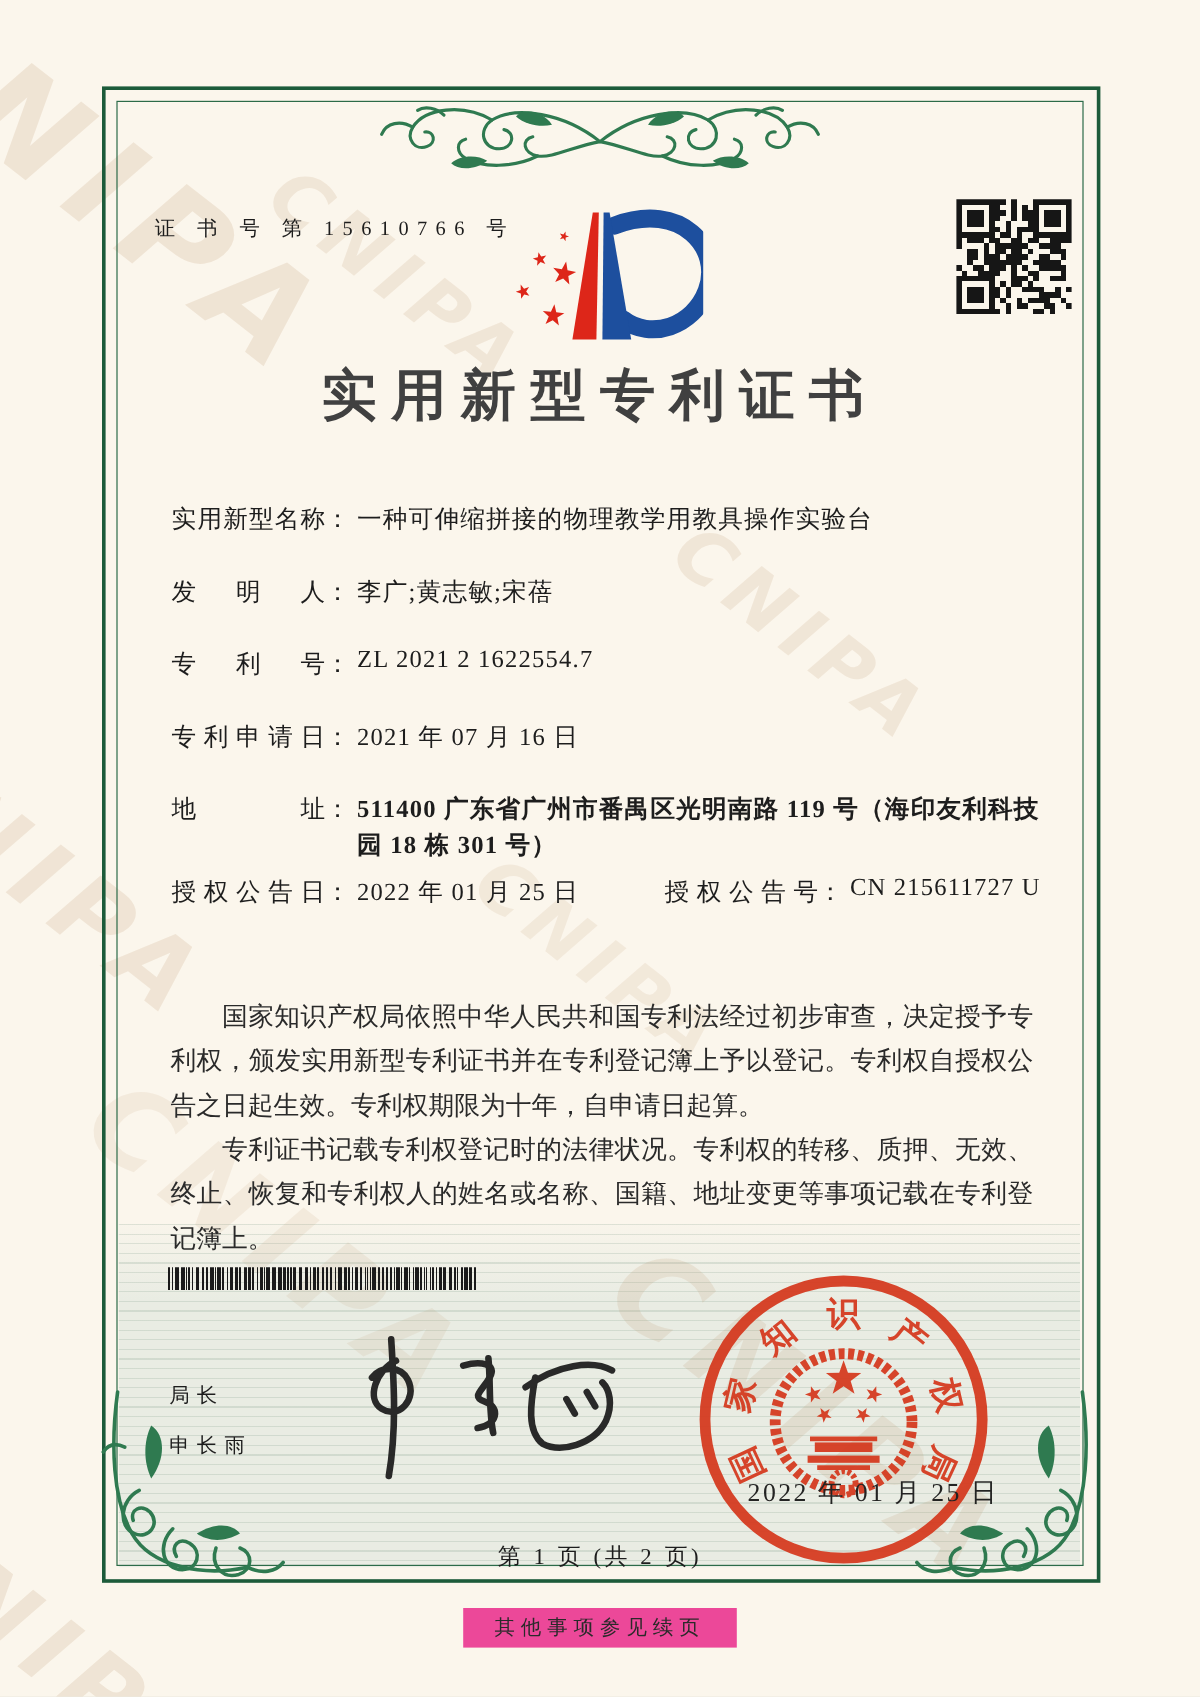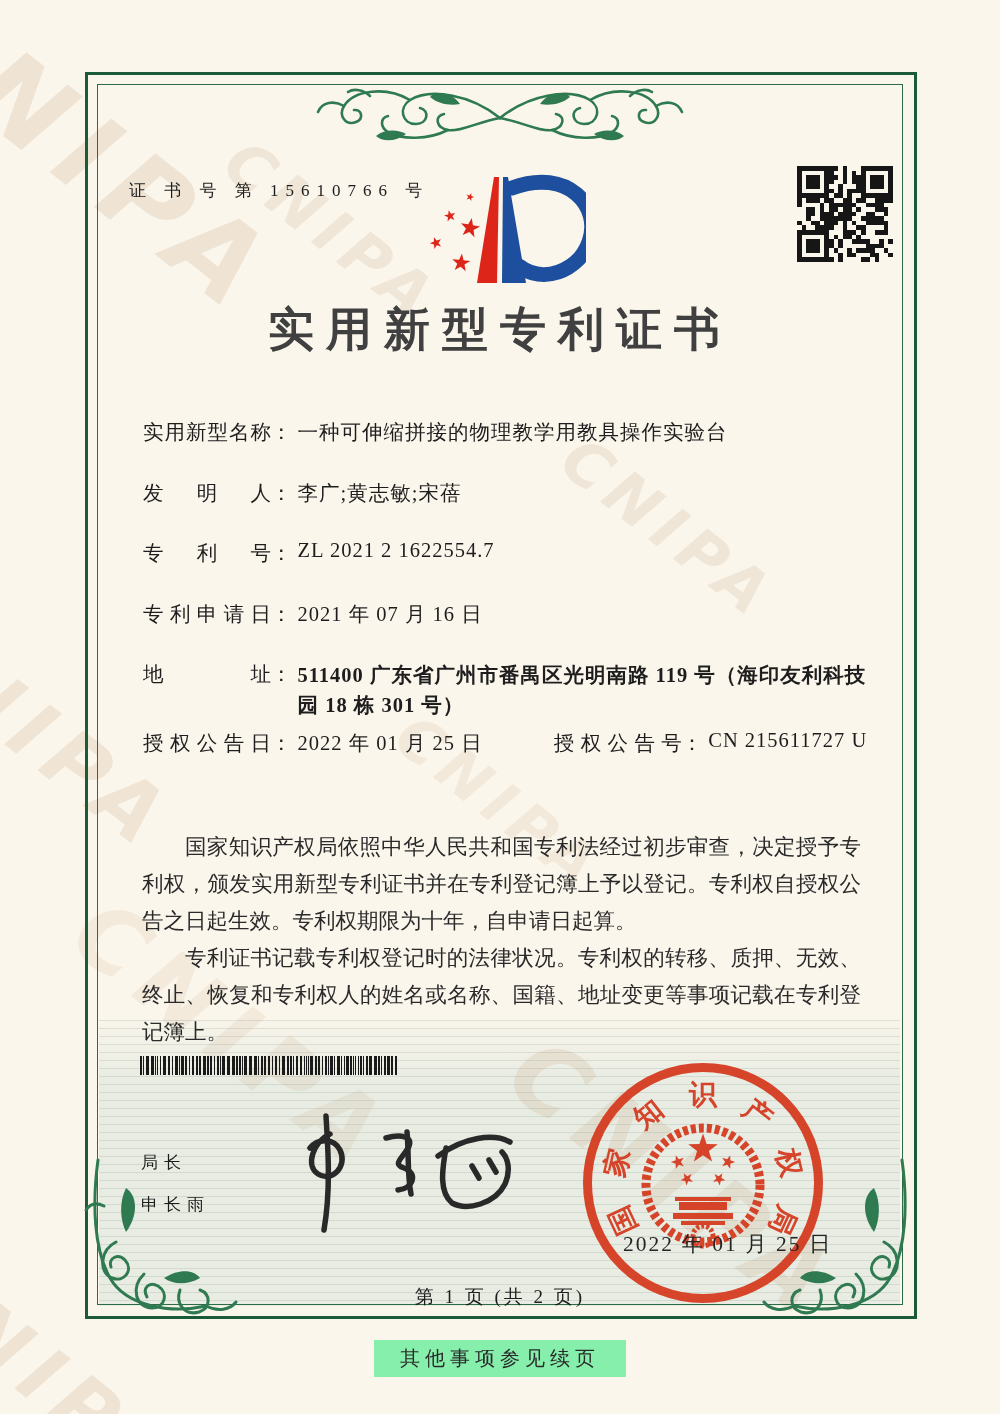--- a/index.html
+++ b/index.html
@@ -43,21 +43,21 @@
   .signature{position:absolute;left:268px;top:1104px;z-index:4;}
   .seal{position:absolute;left:583px;top:1063px;width:240px;height:240px;z-index:4;opacity:.93;}
   .seal-ring{position:absolute;inset:0;border:9px solid #d5381d;border-radius:50%;}
   .seal-chars span{position:absolute;left:50%;top:50%;font-size:28px;font-weight:700;color:#d5381d;
                    font-family:"Liberation Serif","DejaVu Serif",serif;}
   .seal-date{position:absolute;left:40px;top:166px;width:200px;font-size:21.5px;color:#151515;
              letter-spacing:2px;white-space:nowrap;z-index:5;}
   .page-num{position:absolute;left:0;top:1284px;width:1000px;text-align:center;
             font-size:19px;letter-spacing:3px;z-index:3;}
   .note{position:absolute;left:50%;top:1340px;transform:translateX(-50%);
-        background:#86efac;padding:5px 26px;font-size:20px;letter-spacing:5px;z-index:3;
+        background:#ec4899;padding:5px 26px;font-size:17px;letter-spacing:5px;z-index:3;
         color:#2a2a2a;}
 </style>
 </head>
 <body>
 
 <div class="page">
 
   <div class="wm-layer">
       <span class="wm" style="left: -50px; top: -35px; font-size: 110px; opacity: 0.17;">CNIPA</span>
       <span class="wm" style="left: 255px; top: 125px; font-size: 62px; opacity: 0.15;">CNIPA</span>

